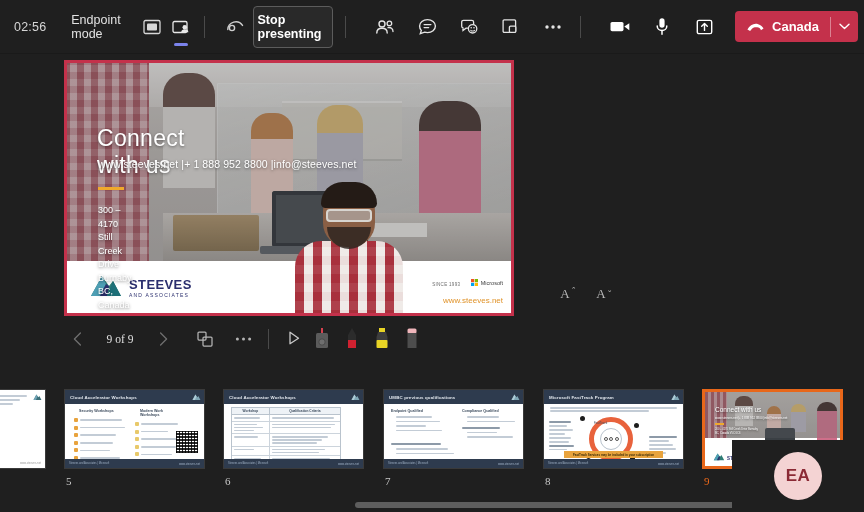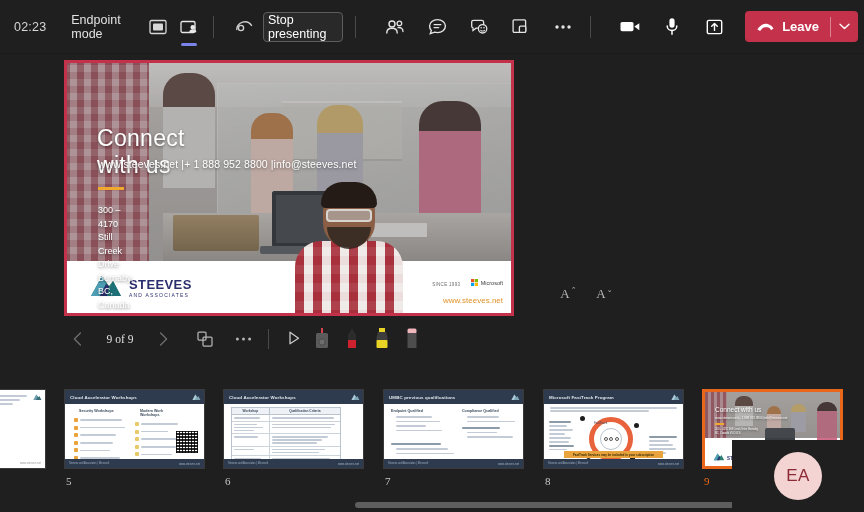--- a/index.html
+++ b/index.html
@@ -30,23 +30,23 @@
     border-radius: 4px; position: relative; cursor: pointer;
   }
   .tb-iconbtn.sel::after {
     content: ""; position: absolute; left: 4px; right: 4px; bottom: -4px;
     height: 2.5px; background: #7b83eb; border-radius: 2px;
   }
   .tb-sep {
     width: 1px; height: 22px; background: #4a4a4a; margin: 0 12px;
   }
   .stop-btn {
-    height: 30px; padding: 0 4px; margin-left: 6px;
+    height: 42px; padding: 0 4px; margin-left: 6px;
     background: #292929; border: 1px solid #5c5c5c; border-radius: 4px;
-    color: #ffffff; font-size: 12.5px; font-weight: normal;
+    color: #ffffff; font-size: 12.5px; font-weight: bold;
     display: flex; align-items: center; cursor: pointer;
   }
   .tb-spacer { flex: 1; }
   .tb-right { display: flex; align-items: center; }
   .tb-right .tb-iconbtn { margin-left: 12px; }
   .leave-group {
     display: flex; align-items: center; margin-left: 16px; margin-right: 6px;
     background: #c4314b; border-radius: 4px; height: 31px; cursor: pointer;
   }
   .leave-main {
@@ -279,29 +279,29 @@
   
   #ea-tile {
     position: absolute; right: 0; bottom: 0; width: 132px; height: 72px;
     background: #1f1f1f; display: flex; align-items: center; justify-content: center;
     z-index: 20;
   }
   #ea-avatar {
     width: 48px; height: 48px; border-radius: 50%;
     background: #f4d3d3; color: #8b2a35;
     display: flex; align-items: center; justify-content: center;
-    font-size: 17px; font-weight: normal; letter-spacing: .5px;
+    font-size: 17px; font-weight: bold; letter-spacing: .5px;
   }
 </style>
 </head>
 <body>
 
 <div id="toolbar">
 
-  <span class="tb-timer">02:23</span>
+  <span class="tb-timer">02:56</span>
   <span class="tb-label">Endpoint mode</span>
 
   <div class="tb-iconbtn">
     <svg width="18" height="16" viewBox="0 0 18 16">
         <rect x="1" y="1.5" width="16" height="13" rx="1.5" fill="none" stroke="#d8d8d8" stroke-width="1.3"></rect>
         <rect x="4" y="4.5" width="10" height="7" rx="1" fill="#d8d8d8"></rect>
       </svg>
   </div>
 
   <div class="tb-iconbtn sel">
@@ -396,21 +396,21 @@
         </svg>
     </div>
 
     <div class="leave-group">
       <div class="leave-main">
         <span>
           <svg width="19" height="10" viewBox="0 0 19 10">
               <path d="M1.4 7.6C4 3 8 .9 12.2 2.2c2.6.8 4.5 2.6 5.3 4.4l-2.6 1.6c-.5-1-.6-1.9-2.5-2.6-2.2-.8-4.5-.6-6.4 1.1L4.1 9z" fill="#ffffff"></path>
             </svg>
         </span>
-        <span class="leave-txt">Leave</span>
+        <span class="leave-txt">Canada</span>
       </div>
       <div class="leave-div"></div>
       <div class="leave-chev">
         <svg width="11" height="7" viewBox="0 0 11 7">
             <path d="M1 1.3l4.5 4.2L10 1.3" fill="none" stroke="#ffffff" stroke-width="1.4" stroke-linecap="round" stroke-linejoin="round"></path>
           </svg>
       </div>
     </div>
 
   </div>

